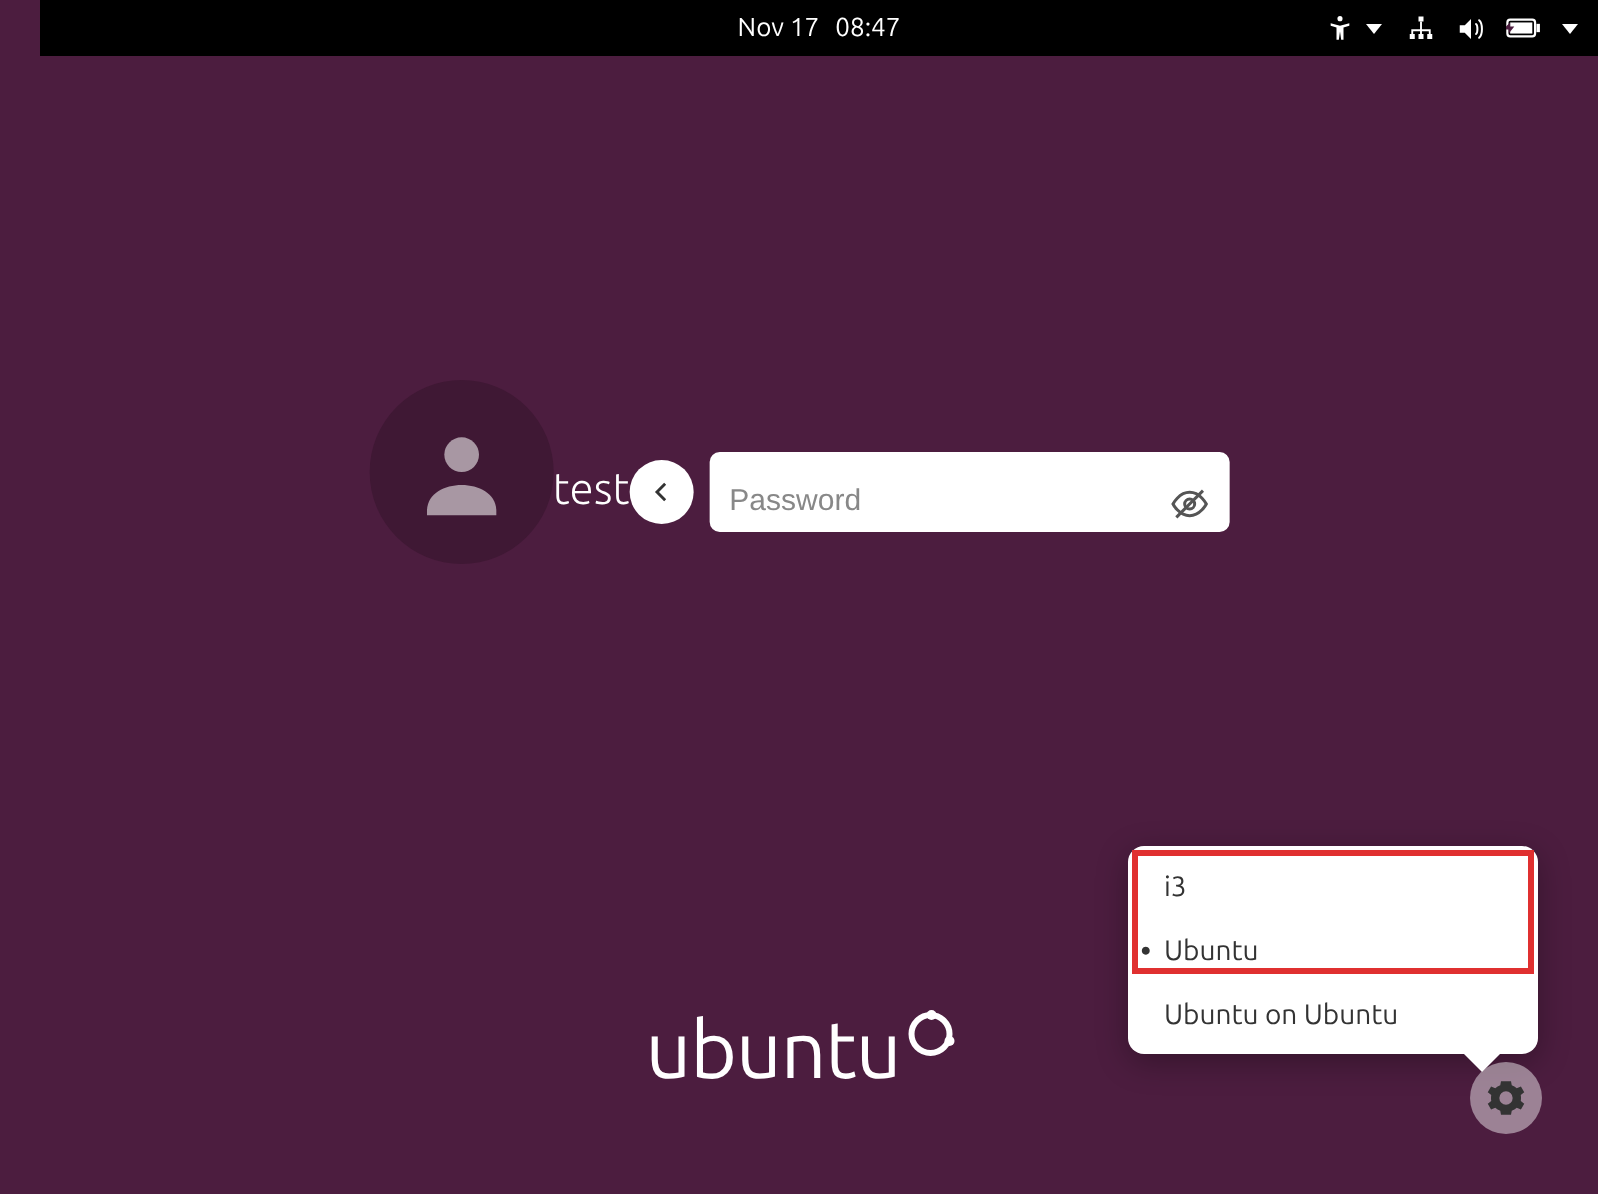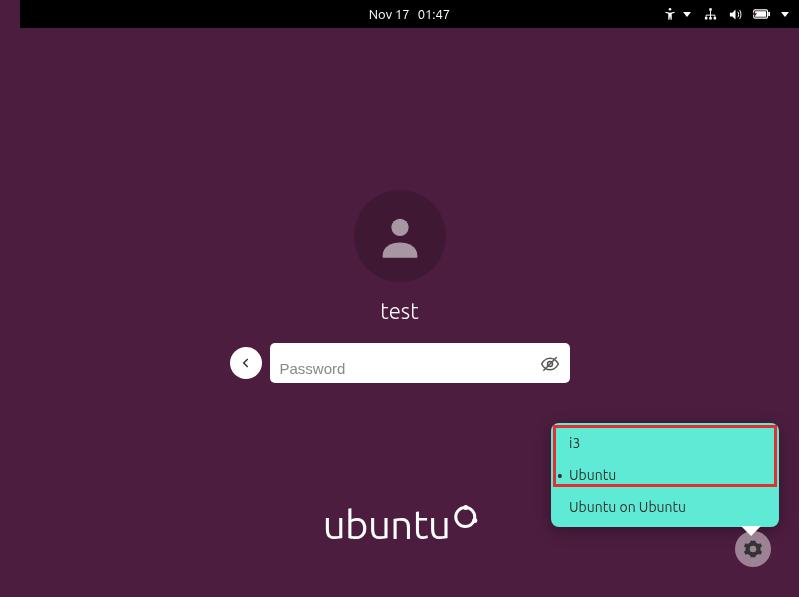--- a/index.html
+++ b/index.html
@@ -38,21 +38,21 @@
       border-top: 5px solid #fff;
     }
     .a11y-group { display: flex; align-items: center; gap: 6px; }
     .status-group { display: flex; align-items: center; gap: 10px; }
     .login-area {
       position: absolute;
       top: 190px;
       left: 50%;
       transform: translateX(-50%);
       display: flex;
-      flex-direction: column;
+      flex-direction: row;
       align-items: center;
     }
     .avatar {
       width: 92px; height: 92px;
       border-radius: 50%;
       background: #3f1834;
       display: flex;
       align-items: center;
       justify-content: center;
     }
@@ -71,27 +71,27 @@
     .back-btn {
       width: 32px; height: 32px;
       border-radius: 50%;
       background: #fff;
       display: flex;
       align-items: center;
       justify-content: center;
       cursor: pointer;
     }
     .password-field {
-      width: 300px;
+      width: 260px;
       height: 40px;
       background: #fff;
       border-radius: 5px;
       display: flex;
-      align-items: flex-end;
-      padding: 6px 10px;
+      align-items: flex-start;
+      padding: 16px 10px;
       gap: 8px;
     }
     .password-field input {
       flex: 1;
       border: none;
       outline: none;
       font-size: 15px;
       color: #333;
       background: transparent;
     }
@@ -123,24 +123,24 @@
       content: "";
       position: absolute;
       width: 5px; height: 5px;
       background: #fff;
       border-radius: 50%;
     }
     .logo-circle::before { top: -4px; left: 6px; }
     .logo-circle::after { bottom: 2px; right: -4px; }
     .session-menu {
       position: absolute;
-      right: 20px;
+      right: 30px;
       bottom: 70px;
-      width: 228px;
-      background: #5eead4;
+      width: 205px;
+      background: #ffffff;
       border-radius: 8px;
       box-shadow: 0 4px 16px rgba(0,0,0,0.3);
       padding: 4px 0;
       color: #333;
     }
     .session-menu::after {
       content: "";
       position: absolute;
       bottom: -9px;
       right: 18px;
@@ -178,21 +178,21 @@
       justify-content: center;
       cursor: pointer;
     }
   </style>
 </head>
 <body>
 
 <div class="topbar">
   <div class="topbar-center">
     <span>Nov 17</span>
-    <span>01:47</span>
+    <span>08:47</span>
   </div>
   <div class="topbar-right">
     <div class="a11y-group">
       <svg width="14" height="14" viewBox="0 0 24 24" fill="#fff">
           <circle cx="12" cy="4" r="2.2"></circle>
           <path d="M4 8l8 2 8-2v2l-5 1.5V22h-2l-1-7-1 7h-2v-10.5L4 10z"></path>
         </svg>
       <span class="tri-down"></span>
     </div>
     <div class="status-group">

